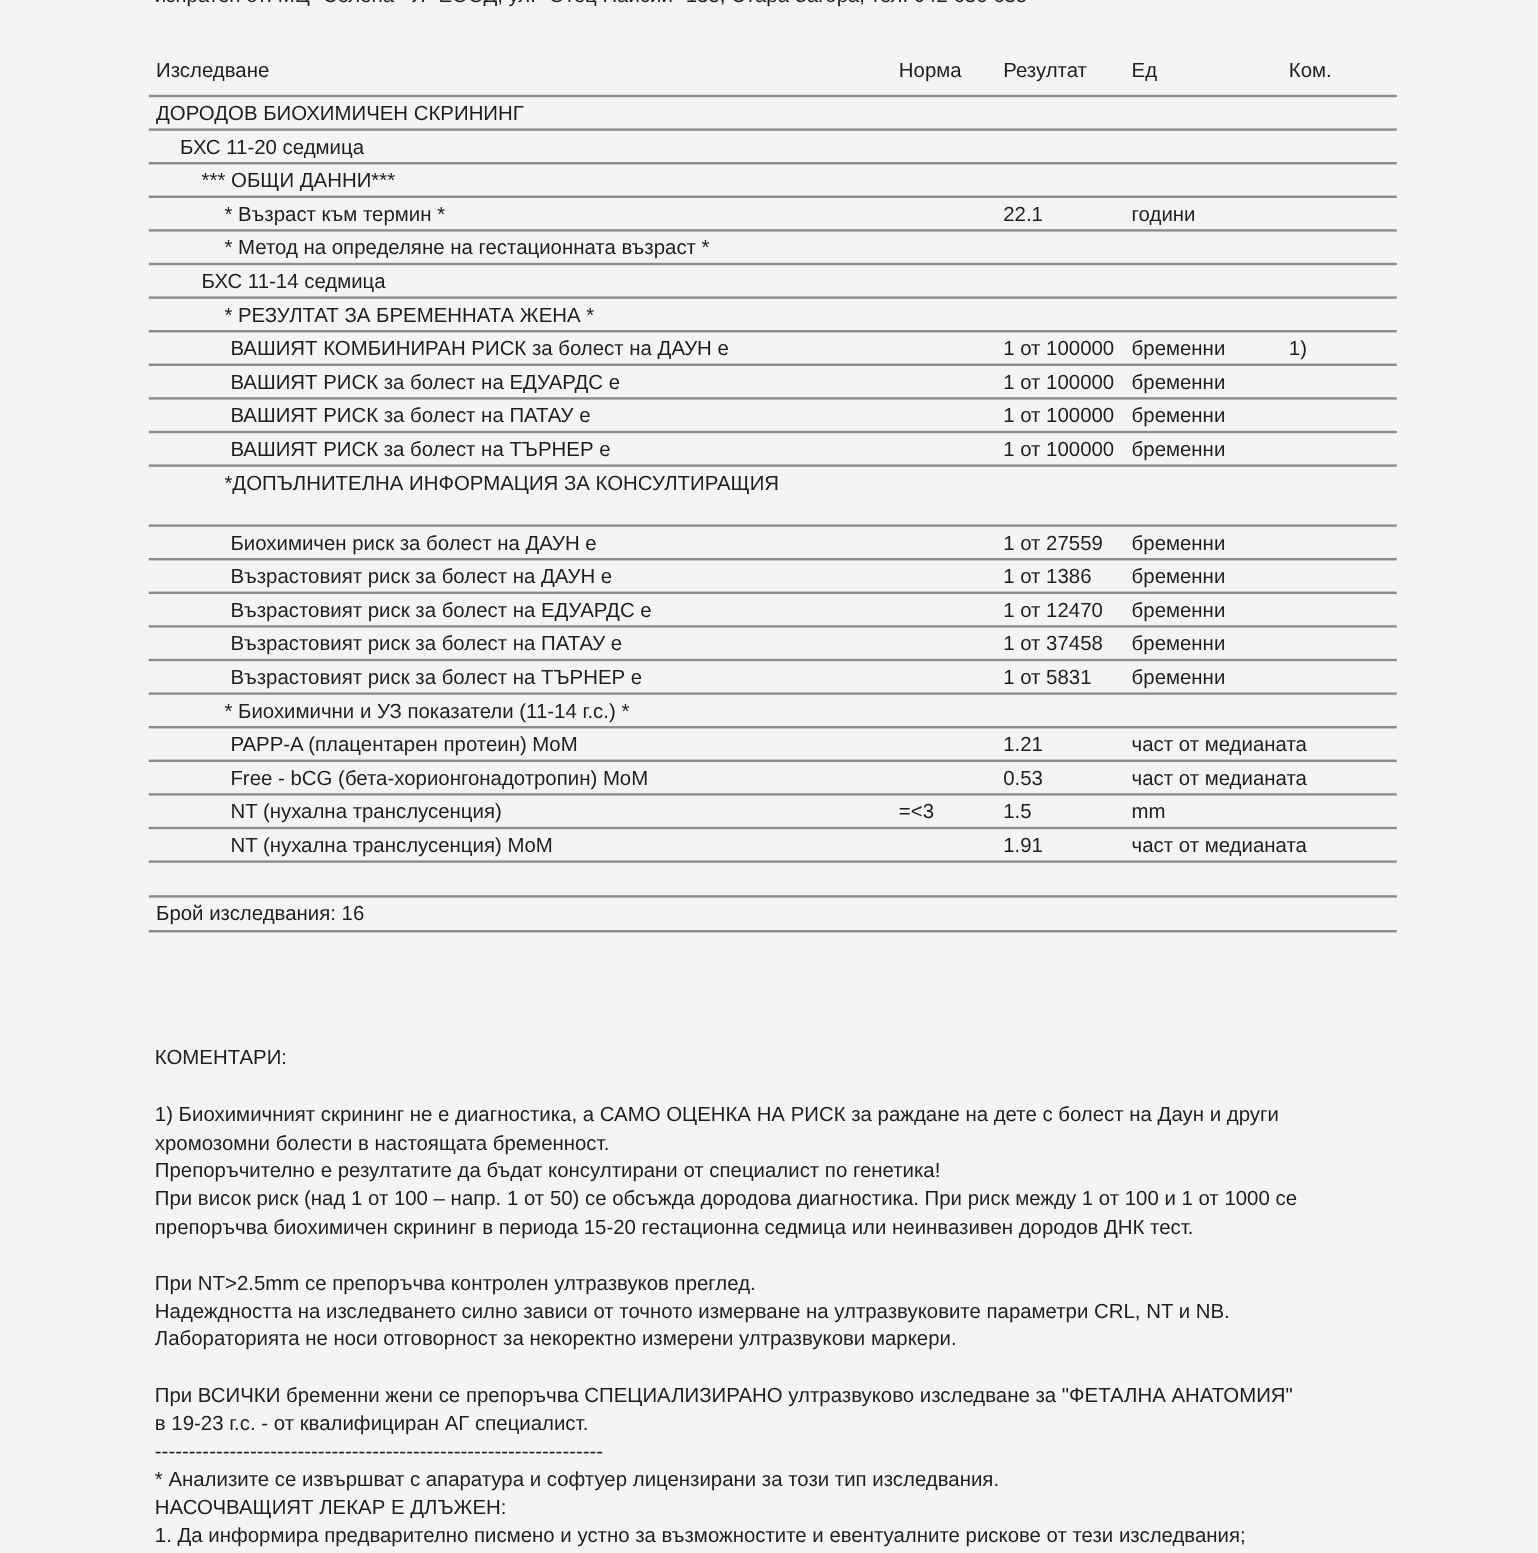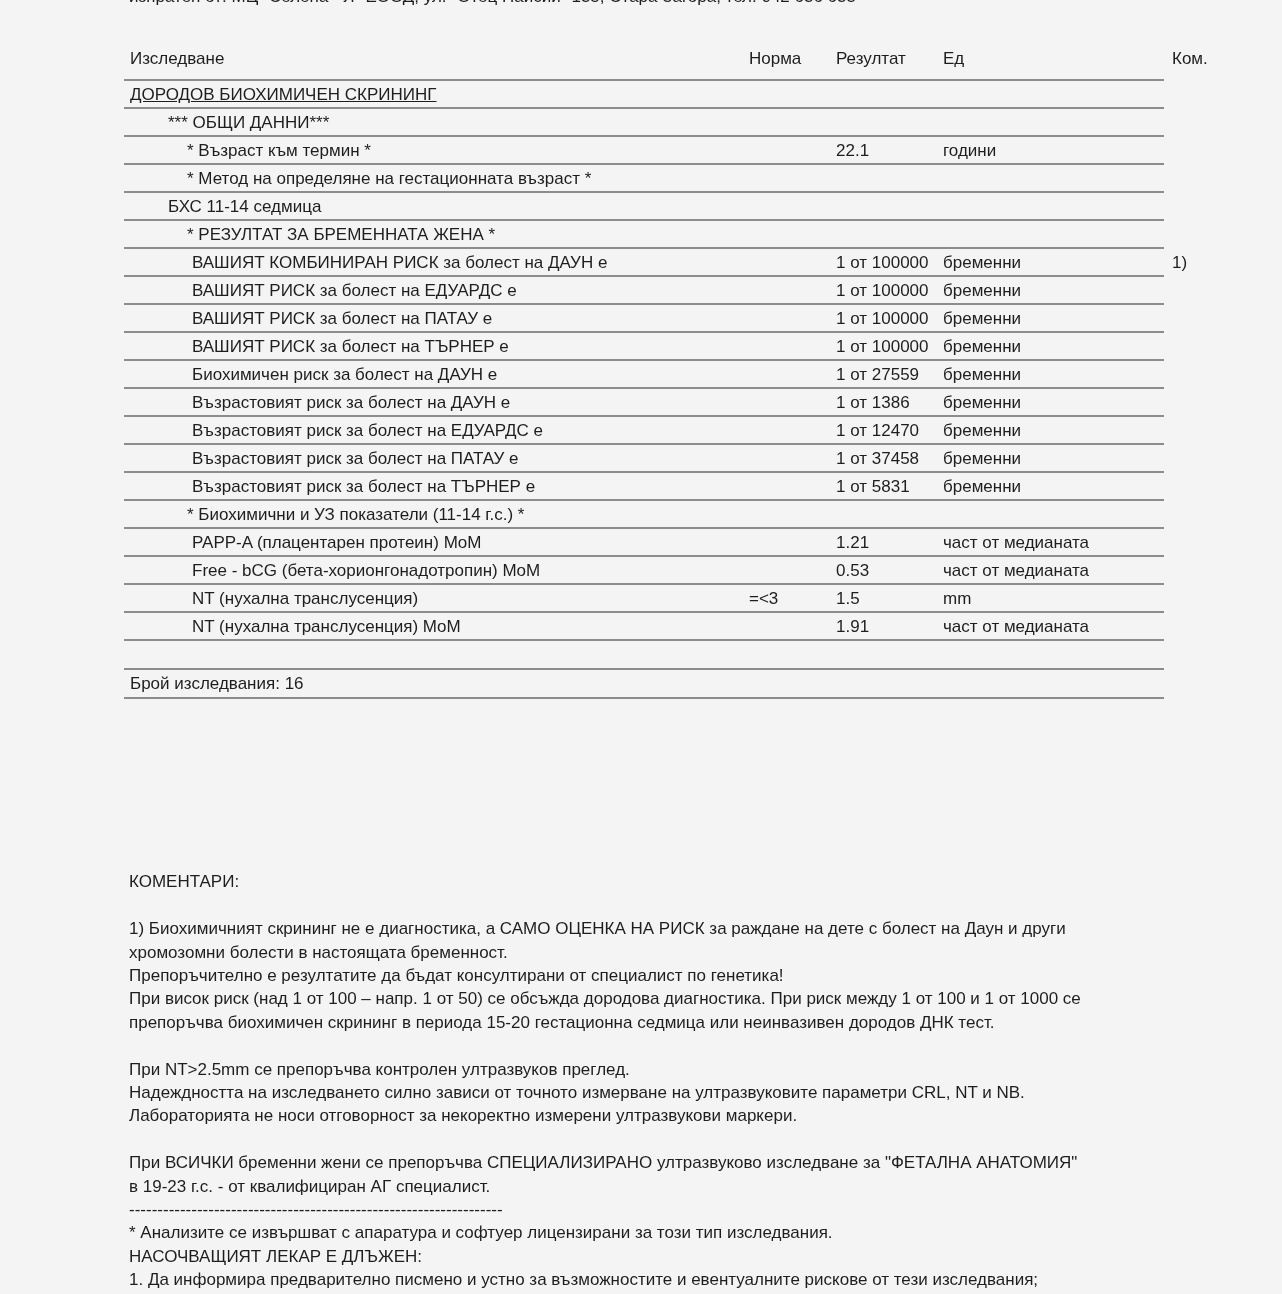--- a/index.html
+++ b/index.html
@@ -44,22 +44,22 @@
     .cell {
       position: absolute;
       top: 0;
       line-height: 28px;
     }
     .row.header .cell { line-height: 36px; }
     .c-name { left: 6px; }
     .c-norm { left: 625px; }
     .c-res { left: 712px; }
     .c-unit { left: 819px; text-align: center; }
-    .c-com { left: 1048px; }
-    .lvl0 { left: 6px; text-decoration: underline; }
+    .c-com { left: 950px; }
+    .lvl0 { left: 6px; }
     .lvl1 { left: 26px; }
     .lvl2 { left: 44px; }
     .lvl3 { left: 63px; }
     .lvl4 { left: 68px; }
     .comments {
       position: absolute;
       left: 129px;
       top: 847px;
       width: 1060px;
       font-size: 17px;
@@ -85,20 +85,27 @@
 
   <div id="rows-container">
       <div class="row">
         <span class="cell lvl0">ДОРОДОВ БИОХИМИЧЕН СКРИНИНГ</span>
         <span class="cell c-norm"></span>
         <span class="cell c-res"></span>
         <span class="cell c-unit"></span>
         <span class="cell c-com"></span>
       </div>
       <div class="row">
+        <span class="cell lvl1">БХС 11-20 седмица</span>
+        <span class="cell c-norm"></span>
+        <span class="cell c-res"></span>
+        <span class="cell c-unit"></span>
+        <span class="cell c-com"></span>
+      </div>
+      <div class="row">
         <span class="cell lvl2">*** ОБЩИ ДАННИ***</span>
         <span class="cell c-norm"></span>
         <span class="cell c-res"></span>
         <span class="cell c-unit"></span>
         <span class="cell c-com"></span>
       </div>
       <div class="row">
         <span class="cell lvl3">* Възраст към термин *</span>
         <span class="cell c-norm"></span>
         <span class="cell c-res">22.1</span>
@@ -145,20 +152,27 @@
         <span class="cell c-norm"></span>
         <span class="cell c-res">1 от 100000</span>
         <span class="cell c-unit">бременни</span>
         <span class="cell c-com"></span>
       </div>
       <div class="row">
         <span class="cell lvl4">ВАШИЯТ РИСК за болест на ТЪРНЕР е</span>
         <span class="cell c-norm"></span>
         <span class="cell c-res">1 от 100000</span>
         <span class="cell c-unit">бременни</span>
+        <span class="cell c-com"></span>
+      </div>
+      <div class="row tall">
+        <span class="cell lvl3">*ДОПЪЛНИТЕЛНА ИНФОРМАЦИЯ ЗА КОНСУЛТИРАЩИЯ</span>
+        <span class="cell c-norm"></span>
+        <span class="cell c-res"></span>
+        <span class="cell c-unit"></span>
         <span class="cell c-com"></span>
       </div>
       <div class="row">
         <span class="cell lvl4">Биохимичен риск за болест на ДАУН е</span>
         <span class="cell c-norm"></span>
         <span class="cell c-res">1 от 27559</span>
         <span class="cell c-unit">бременни</span>
         <span class="cell c-com"></span>
       </div>
       <div class="row">

